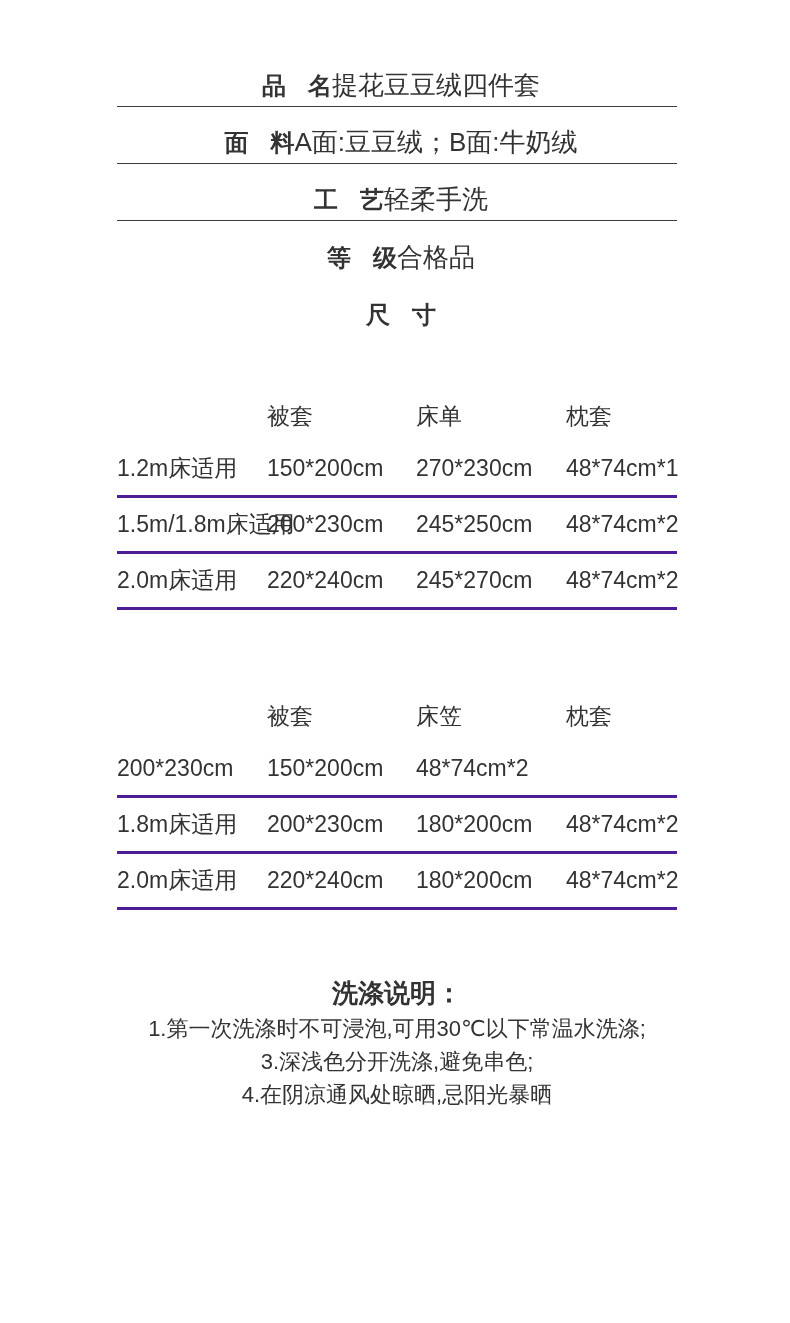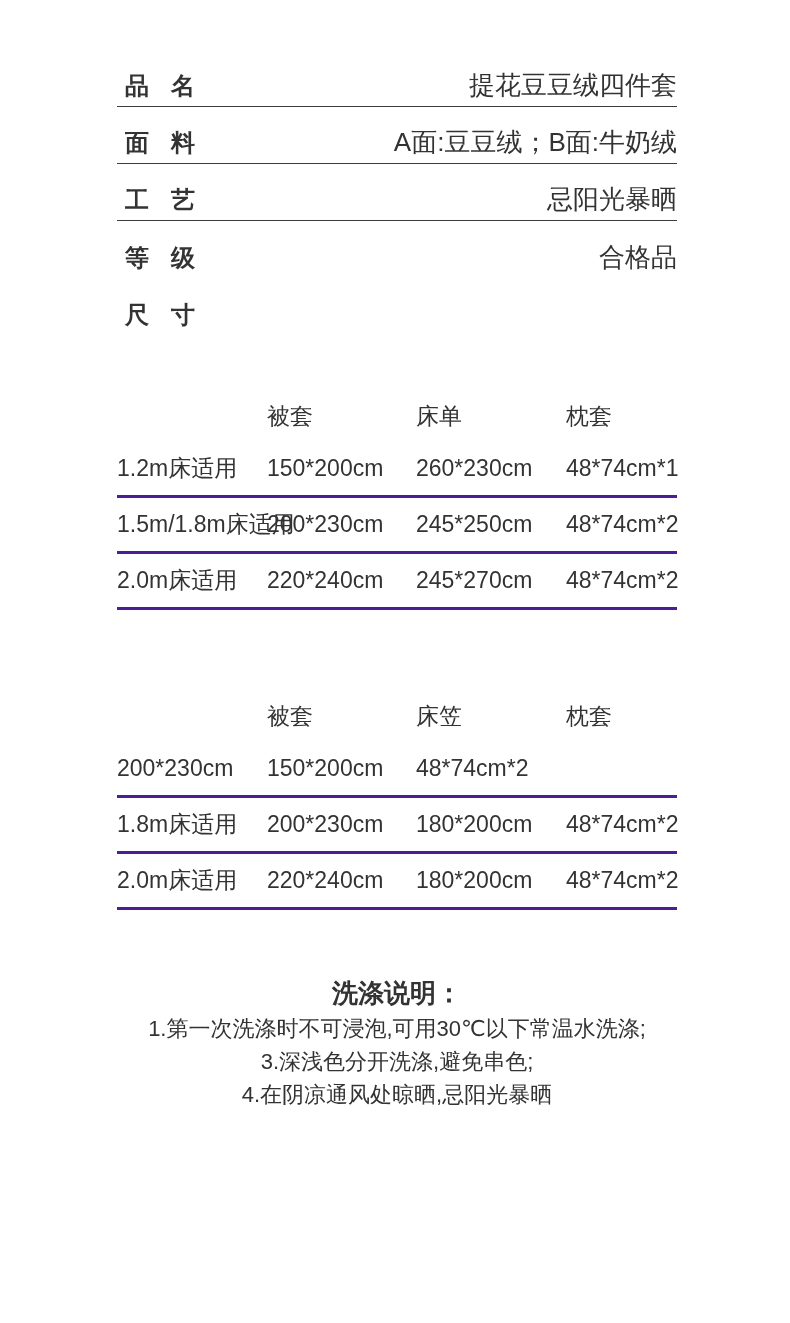--- a/index.html
+++ b/index.html
@@ -5,21 +5,21 @@
   html,body{margin:0;padding:0;background:#ffffff;}
   body{
     width:790px;height:1323px;overflow:hidden;
     font-family:"Liberation Sans","DejaVu Sans",sans-serif;
     color:#333333;
   }
   .content{width:560px;margin-left:117px;padding-top:50px;}
 
   
   .spec-row{
-    height:57px;display:flex;justify-content:space-between;align-items:flex-end;
+    height:57px;display:flex;justify-content:center;align-items:flex-end;
     padding-bottom:8px;box-sizing:border-box;
   }
   .spec-row.divider{border-bottom:1px solid #3c3c3c;}
   .spec-label{
     display:inline-block;width:70px;margin-left:8px;
     font-weight:bold;font-size:24px;line-height:1;
     text-align:justify;text-align-last:justify;
   }
   .spec-value{font-size:26px;line-height:1;text-align:right;}
 
@@ -50,21 +50,21 @@
     <div class="spec-row divider">
       <span class="spec-label">品名</span>
       <span class="spec-value">提花豆豆绒四件套</span>
     </div>
     <div class="spec-row divider">
       <span class="spec-label">面料</span>
       <span class="spec-value">A面:豆豆绒；B面:牛奶绒</span>
     </div>
     <div class="spec-row divider">
       <span class="spec-label">工艺</span>
-      <span class="spec-value">忌阳光暴晒</span>
+      <span class="spec-value">轻柔手洗</span>
     </div>
     <div class="spec-row">
       <span class="spec-label">等级</span>
       <span class="spec-value">合格品</span>
     </div>
     <div class="spec-row">
       <span class="spec-label">尺寸</span>
       <span class="spec-value"></span>
     </div>
   </div>
@@ -72,21 +72,21 @@
   <div class="size-table">
     <div class="size-grid size-header">
       <span class="cl"></span>
       <span class="cc">被套</span>
       <span class="cc">床单</span>
       <span class="cc">枕套</span>
     </div>
     <div class="size-grid size-row">
       <span class="cl">1.2m床适用</span>
       <span class="cc">150*200cm</span>
-      <span class="cc">260*230cm</span>
+      <span class="cc">270*230cm</span>
       <span class="cc">48*74cm*1</span>
     </div>
     <div class="size-grid size-row">
       <span class="cl">1.5m/1.8m床适用</span>
       <span class="cc">200*230cm</span>
       <span class="cc">245*250cm</span>
       <span class="cc">48*74cm*2</span>
     </div>
     <div class="size-grid size-row">
       <span class="cl">2.0m床适用</span>

